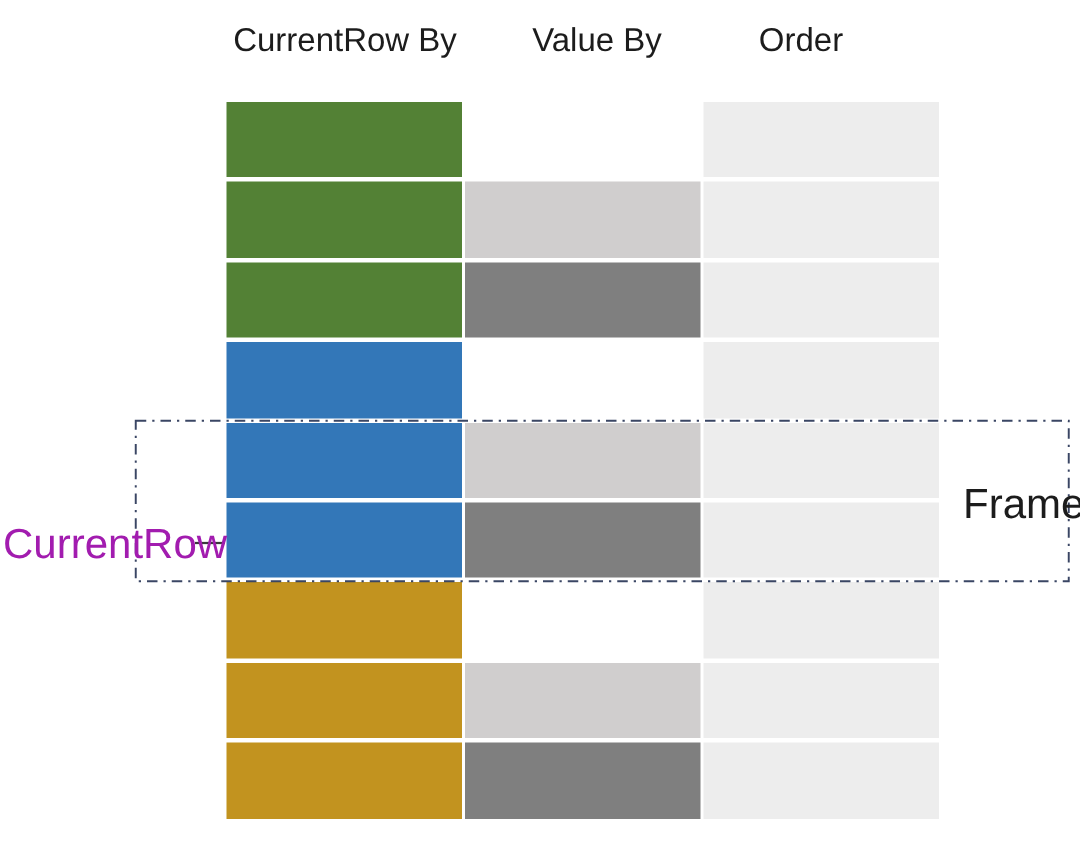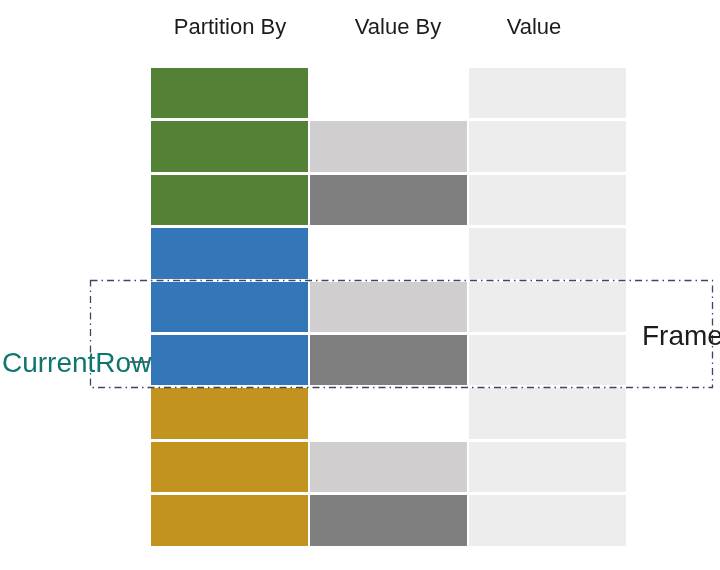--- a/index.html
+++ b/index.html
@@ -21,25 +21,25 @@
     position:absolute;font-size:28px;color:#1c1c1c;white-space:nowrap;line-height:24px;
   }
   #lbl-current{left:2px;top:351px;}
   #lbl-frame{left:642px;top:324px;}
 </style>
 </head>
 <body>
 
 <div id="canvas">
 
-  <div class="hdr" id="hdr-partition">Partition By</div>
+  <div class="hdr" id="hdr-partition">CurrentRow By</div>
 
   <div class="hdr" id="hdr-order">Value By</div>
 
-  <div class="hdr" id="hdr-value">Value</div>
+  <div class="hdr" id="hdr-value">Order</div>
 
   <div id="blocks">
       <div class="cell" style="left: 151px; top: 68px; width: 157px; height: 50.4px; background: rgb(83, 129, 53);"></div>
       <div class="cell" style="left: 469px; top: 68px; width: 157px; height: 50.4px; background: rgb(237, 237, 237);"></div>
       <div class="cell" style="left: 151px; top: 121.4px; width: 157px; height: 50.4px; background: rgb(83, 129, 53);"></div>
       <div class="cell" style="left: 310px; top: 121.4px; width: 157px; height: 50.4px; background: rgb(208, 206, 206);"></div>
       <div class="cell" style="left: 469px; top: 121.4px; width: 157px; height: 50.4px; background: rgb(237, 237, 237);"></div>
       <div class="cell" style="left: 151px; top: 174.8px; width: 157px; height: 50.4px; background: rgb(83, 129, 53);"></div>
       <div class="cell" style="left: 310px; top: 174.8px; width: 157px; height: 50.4px; background: rgb(127, 127, 127);"></div>
       <div class="cell" style="left: 469px; top: 174.8px; width: 157px; height: 50.4px; background: rgb(237, 237, 237);"></div>
@@ -59,17 +59,17 @@
       <div class="cell" style="left: 151px; top: 495.2px; width: 157px; height: 50.4px; background: rgb(194, 147, 31);"></div>
       <div class="cell" style="left: 310px; top: 495.2px; width: 157px; height: 50.4px; background: rgb(127, 127, 127);"></div>
       <div class="cell" style="left: 469px; top: 495.2px; width: 157px; height: 50.4px; background: rgb(237, 237, 237);"></div>
     </div>
 
   <svg id="overlay" viewBox="0 0 720 570" xmlns="http://www.w3.org/2000/svg">
       <rect x="90.5" y="280.5" width="622" height="107" fill="none" stroke="#3a4664" stroke-width="1.3" stroke-dasharray="7 4 1.5 4"></rect>
       <line x1="130" y1="362" x2="150" y2="362" stroke="#3a3a3a" stroke-width="1.5"></line>
     </svg>
 
-  <div class="lbl" id="lbl-current" style="color: #0f766e;">CurrentRow</div>
+  <div class="lbl" id="lbl-current" style="color: #a21caf;">CurrentRow</div>
 
   <div class="lbl" id="lbl-frame" style="color: rgb(28, 28, 28);">Frame</div>
 
 </div>
 
 </body></html>

